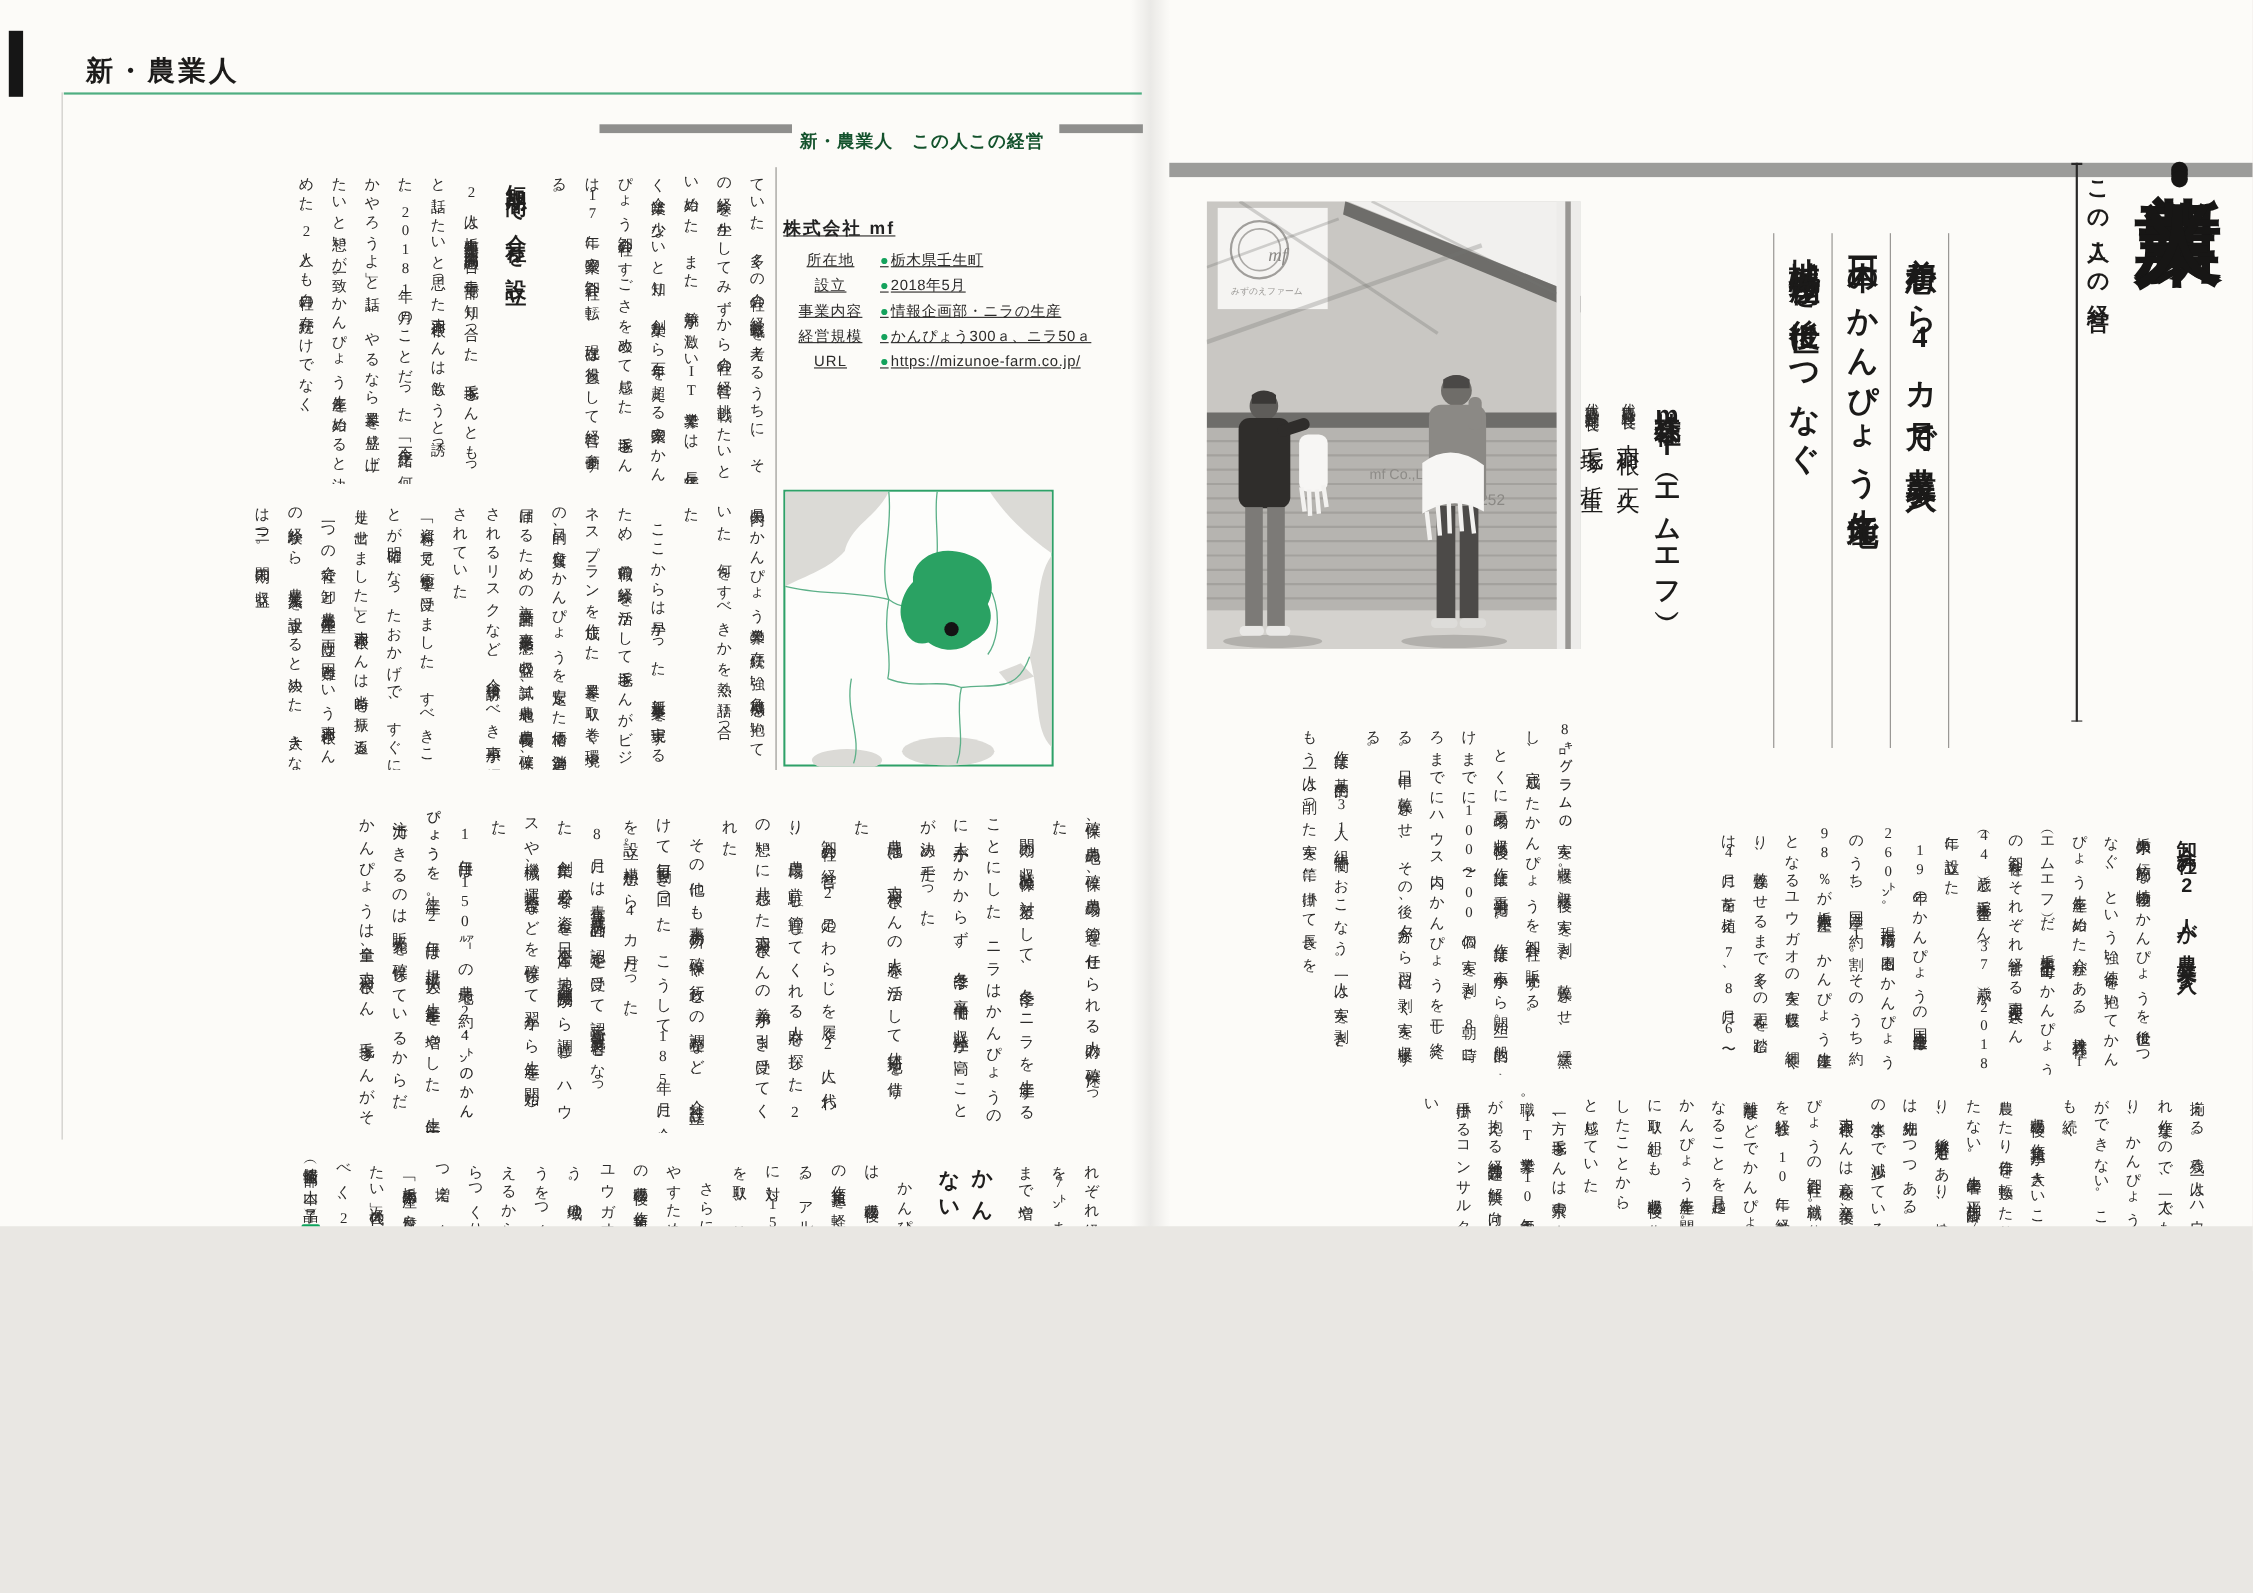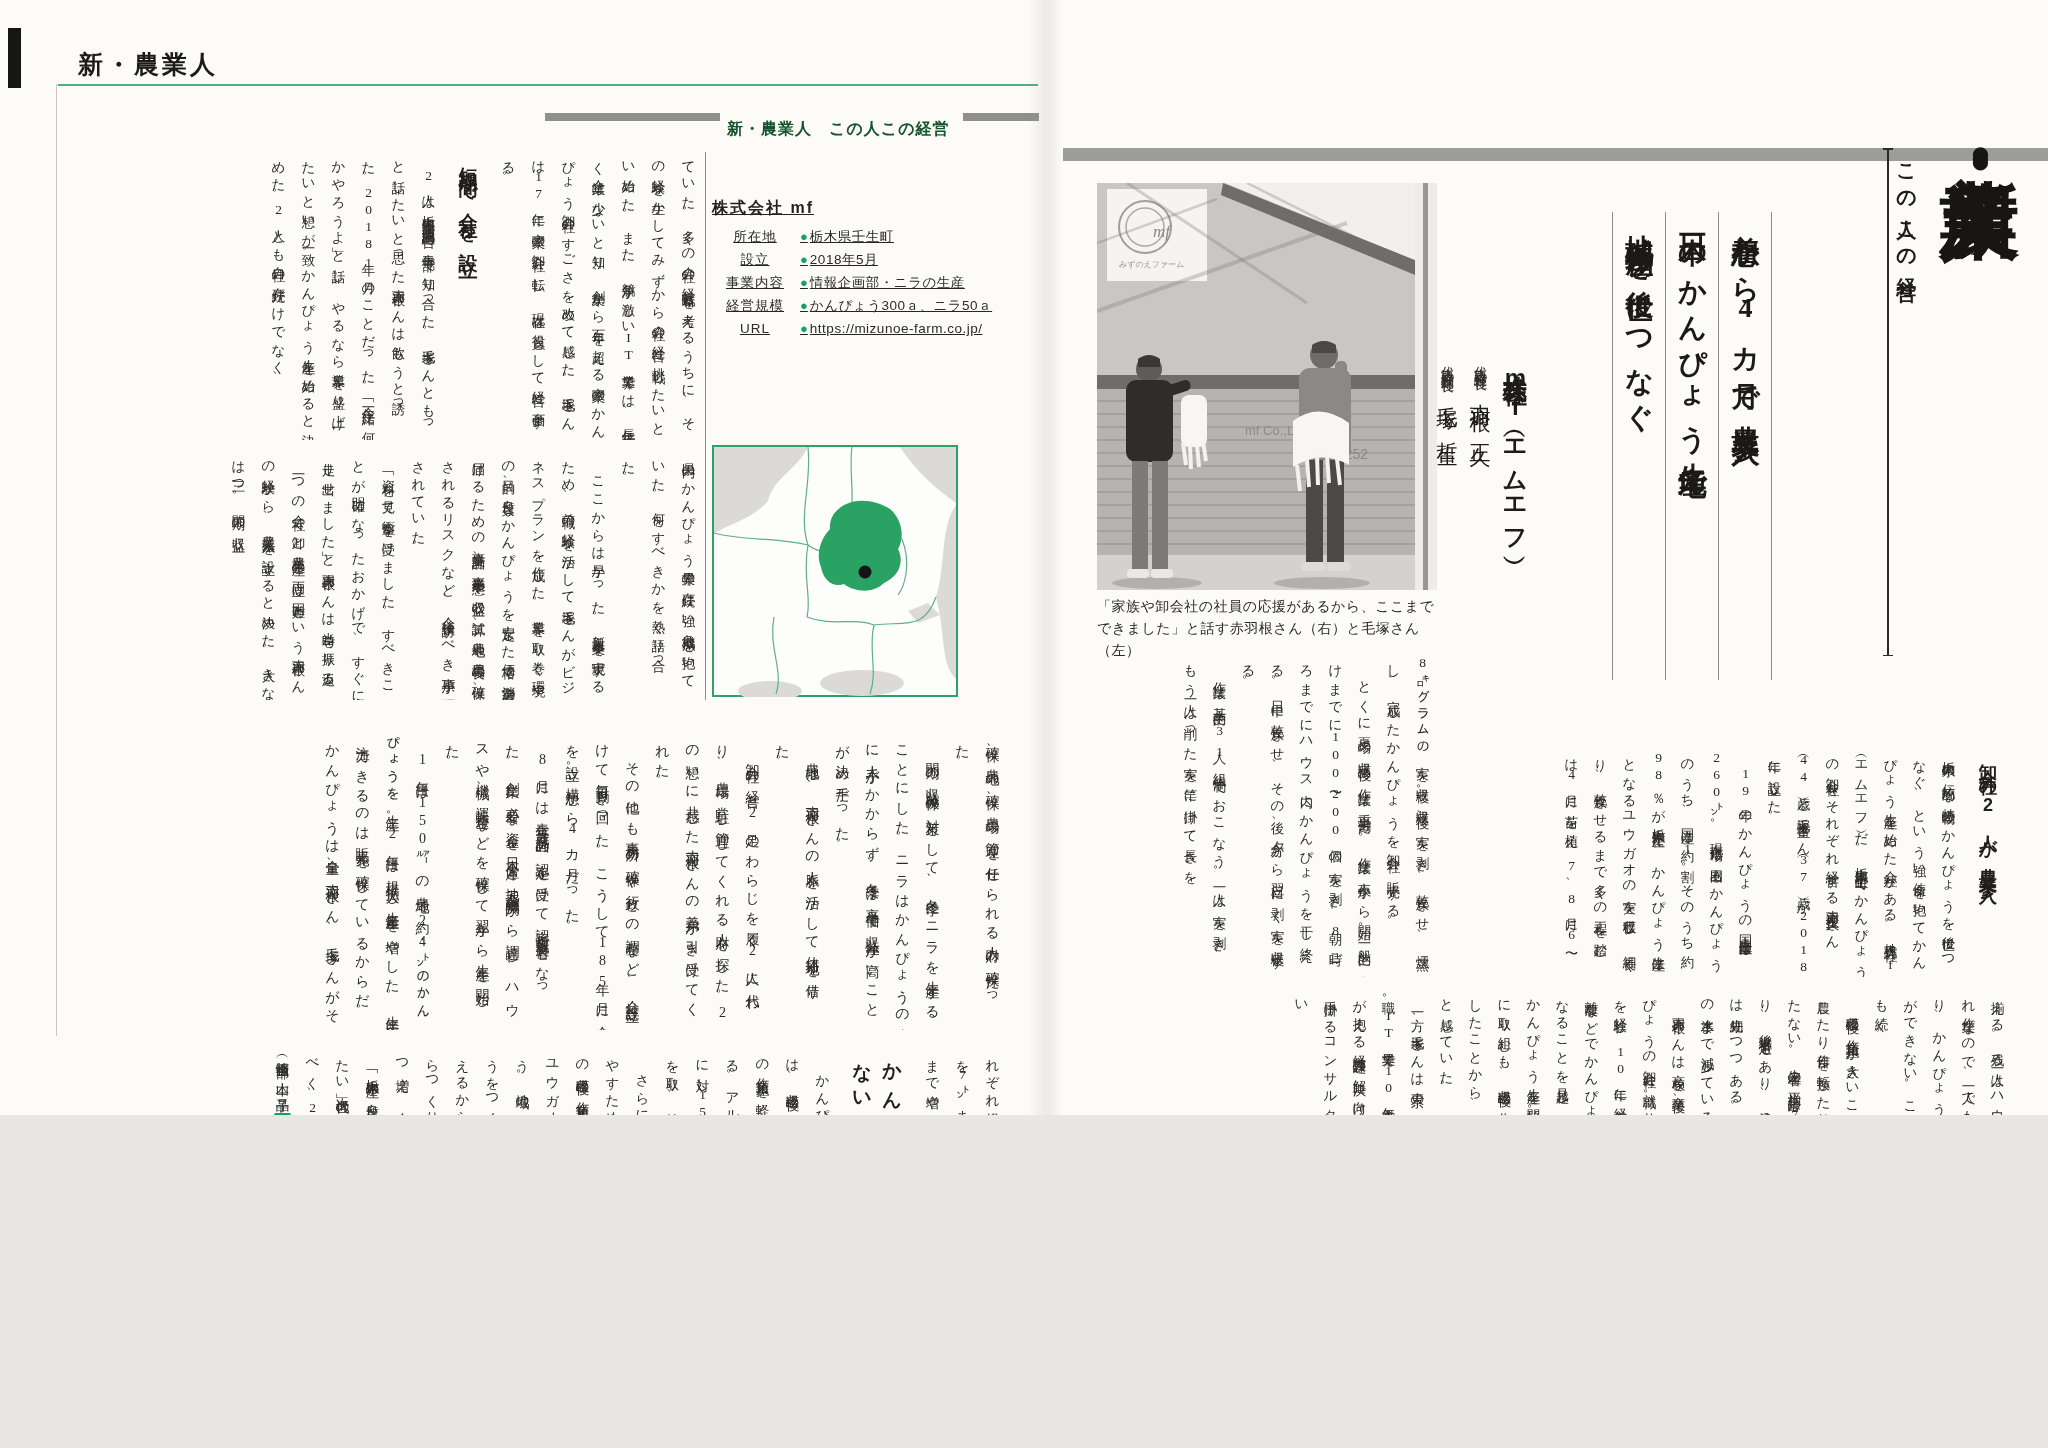--- a/index.html
+++ b/index.html
@@ -263,21 +263,20 @@
     </g>
 
     <g stroke="#757370" stroke-opacity="0.30">
       <line x1="0" y1="128" x2="250" y2="40" stroke-width="4"></line>
       <line x1="30" y1="0" x2="210" y2="120" stroke-width="3"></line>
       <line x1="150" y1="0" x2="318" y2="84" stroke-width="2.5"></line>
       <line x1="0" y1="60" x2="120" y2="16" stroke-width="2.5"></line>
     </g>
   </svg>
 
-  <div class="caption">「家族や卸会社の社員の応援があるから、ここまでできました」と話す赤羽根さん（右）と毛塚さん（左）</div>
 
   <div class="names">
     <div class="namecol company-name">株式会社mf（エムエフ）</div>
     <div class="namecol">
       <span class="role">代表取締役社長</span>
       <span class="pname">赤羽根 正久</span>
     </div>
     <div class="namecol">
       <span class="role">代表取締役副社長</span>
       <span class="pname">毛塚 哲生</span>

